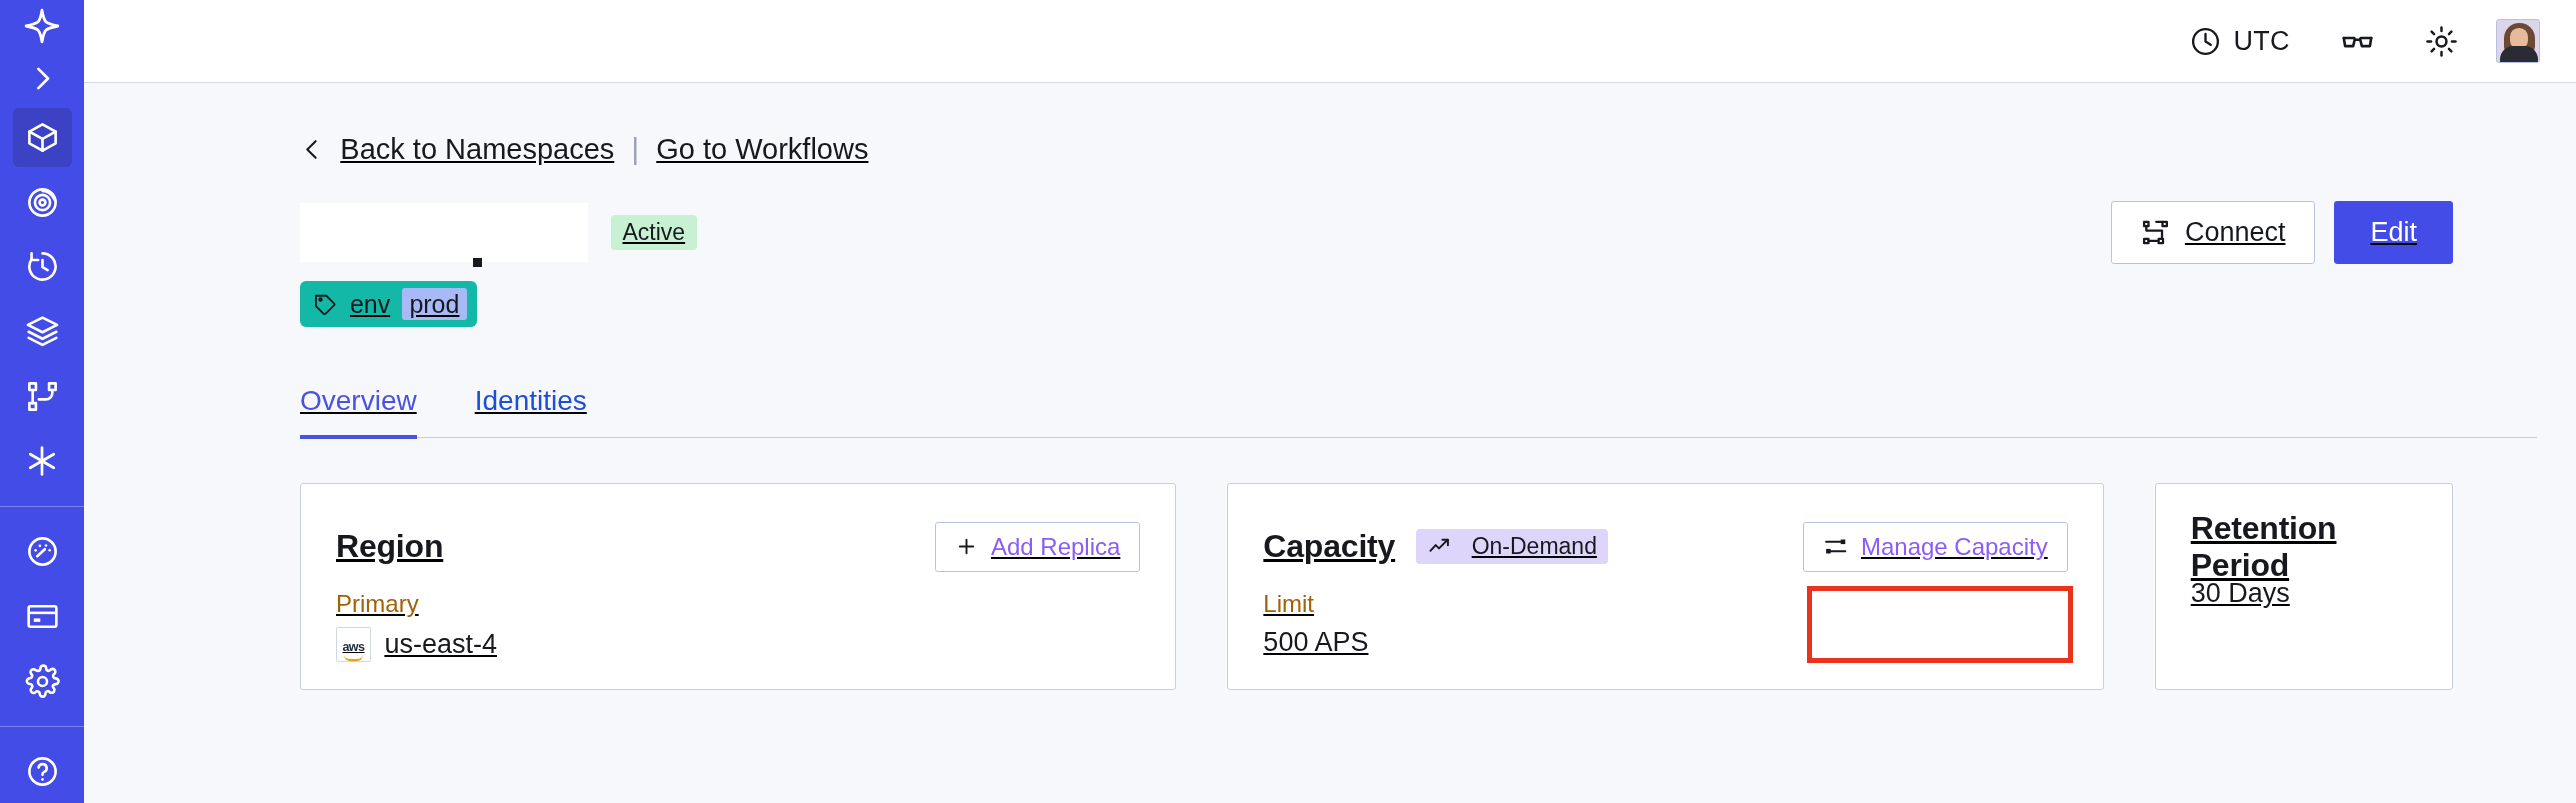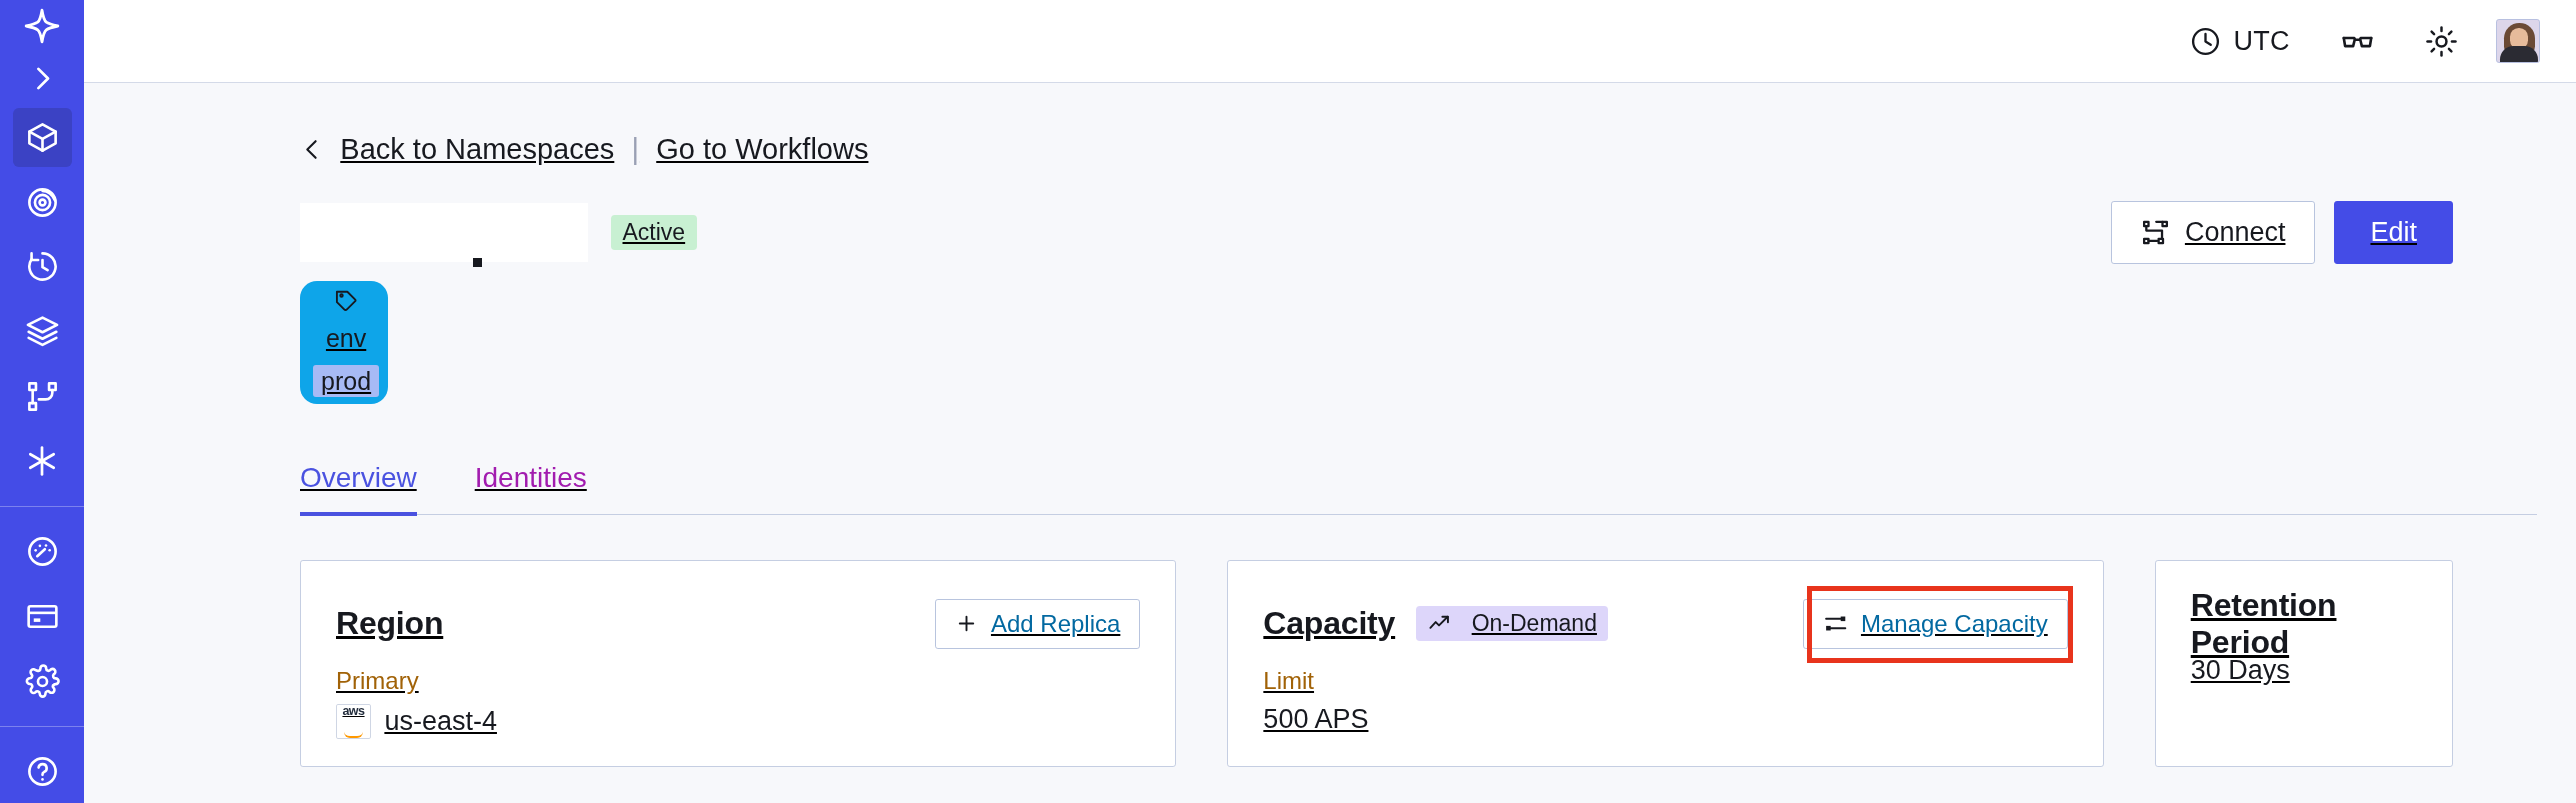--- a/index.html
+++ b/index.html
@@ -178,46 +178,45 @@
     border-color: #444ce7;
     color: #ffffff;
     padding: 0 35px;
   }
 
   
   .tag-row { margin-top: 19px; display: flex; }
   .tag-chip {
     display: inline-flex; align-items: center;
     gap: 11.5px;
-    background: #0ea5e9;
-    border-radius: 17px;
+    background: #14b8a6;
+    border-radius: 6px;
     padding: 6.7px 9.6px 6.7px 13.4px;
     font-size: 25px;
     color: #17191f;
     cursor: pointer;
-    flex-direction: column;
   }
   .tag-value {
     background: #a7baf5;
     border-radius: 2.9px;
     padding: 1.9px 7.7px;
   }
 
   
   .tabs {
     margin-top: 58px;
     display: flex;
     align-items: flex-end;
     gap: 0;
     border-bottom: 1.9px solid #c5cee2;
     width: 2237px;
   }
   .tab {
     font-size: 28px;
-    color: #a21caf;
+    color: #1d4ed8;
     padding: 0 0 18px 0;
     margin-right: 58px;
     cursor: pointer;
     border-bottom: 4.8px solid transparent;
     margin-bottom: -1.9px;
   }
   .tab.active { color: #4a52e0; border-bottom-color: #4a52e0; }
 
   
   .cards {
@@ -255,21 +254,21 @@
     border-radius: 3.8px;
     display: inline-flex; align-items: center; gap: 21px;
     line-height: 1;
   }
 
   .btn-sm {
     display: inline-flex; align-items: center; justify-content: center;
     gap: 13.4px;
     border: 1.9px solid #b8c4de;
     background: #ffffff;
-    color: #0369a1;
+    color: #8b5cf6;
     font-size: 24px;
     height: 50px;
     padding: 0 19px;
     border-radius: 2.9px;
     cursor: pointer;
     white-space: nowrap;
   }
 
   .card-sub {
     font-size: 24px;
@@ -286,21 +285,21 @@
     font-size: 27px;
     color: #17191f;
   }
 
   .aws-logo {
     width: 35px; height: 35px;
     border: 1px solid #cfd6e4;
     background: #fff;
     border-radius: 1.9px;
     display: flex; flex-direction: column;
-    align-items: center; justify-content: space-between;
+    align-items: center; justify-content: flex-end;
     line-height: 1;
   }
   .aws-logo .aws-txt {
     font-size: 12.5px; font-weight: bold; color: #252f3e;
     letter-spacing: -0.5px;
   }
   .aws-logo .aws-smile {
     width: 19px; height: 6.7px;
     margin-top: 1px;
     border-bottom: 2.9px solid #ff9900;

